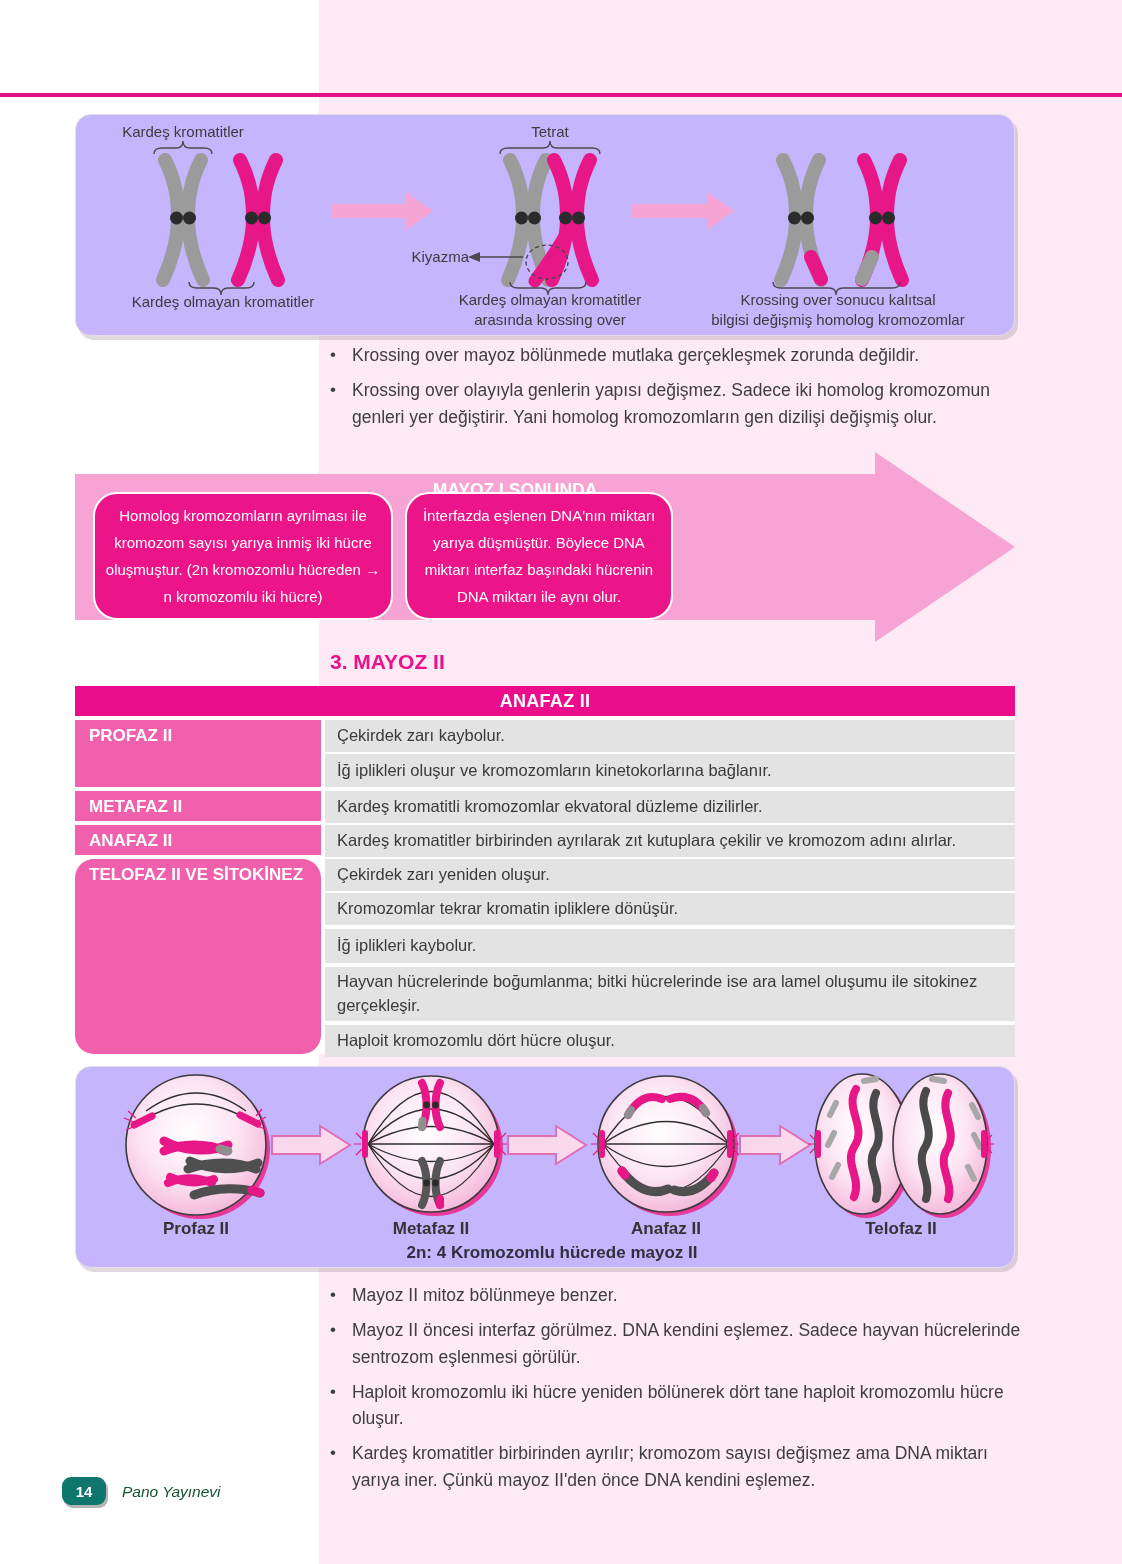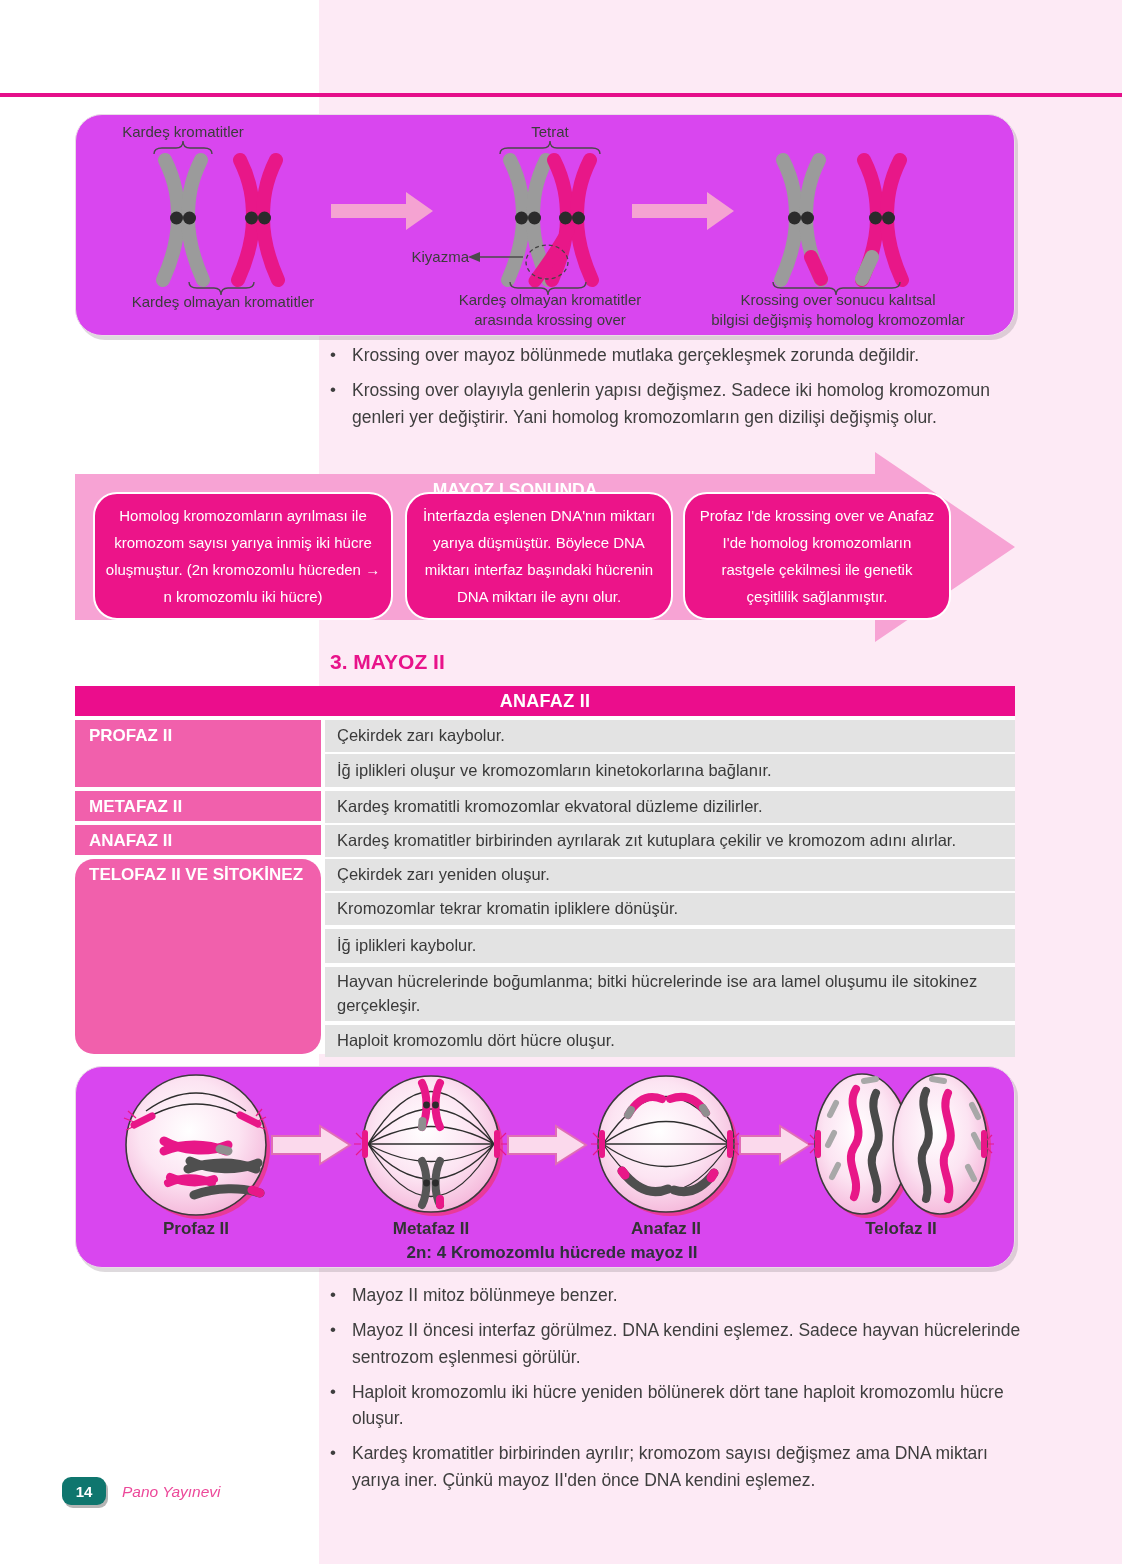--- a/index.html
+++ b/index.html
@@ -5,22 +5,22 @@
   * { margin:0; padding:0; box-sizing:border-box; }
   html,body { width:1122px; height:1564px; }
   body {
     position:relative; overflow:hidden; background:#ffffff;
     font-family:"Liberation Sans", sans-serif; color:#3a3a3a;
   }
   .pink-col { position:absolute; left:319px; top:0; width:803px; height:1564px; background:#fdeaf5; }
   .top-rule { position:absolute; left:0; top:93px; width:1122px; height:4px; background:#e50f8a; }
 
   .panel {
-    position:absolute; background:#d946ef; border:1px solid #e9dce6;
-    border-radius:27px; box-shadow:3px 4px 0 rgba(160,150,158,0.35);
+    position:absolute; background:#c4b5fd; border:1px solid #e9dce6;
+    border-radius:16px; box-shadow:3px 4px 0 rgba(160,150,158,0.35);
   }
   #panel-fig1 { left:75px; top:114px; width:940px; height:222px; }
   #panel-fig2 { left:75px; top:1066px; width:940px; height:202px; }
   #panel-fig1 svg, .fig2-svg { position:absolute; left:0; top:0; }
 
   .ft { font-size:15px; fill:#3c3c3c; }
   .brace { fill:none; stroke:#4a4a4a; stroke-width:1.4; }
 
   .bullets { position:absolute; left:330px; width:694px; }
   #bullets-top { top:342px; }
@@ -68,21 +68,21 @@
   .stage-label { position:absolute; top:152px; width:160px; text-align:center; font-weight:bold; font-size:17px; color:#333; }
   .fig2-caption { position:absolute; left:176px; top:176px; width:600px; text-align:center; font-weight:bold; font-size:17px; color:#30303c; }
 
   
   #page-badge {
     position:absolute; left:62px; top:1477px; width:44px; height:28px;
     background:#0f766e; border-radius:9px; color:#fff; font-weight:bold; font-size:15px;
     display:flex; align-items:center; justify-content:center;
     box-shadow:2px 3px 0 rgba(120,120,120,0.55);
   }
-  #publisher { position:absolute; left:122px; top:1483px; font-style:italic; font-size:15.5px; color:#ec4899; }
+  #publisher { position:absolute; left:122px; top:1483px; font-style:italic; font-size:15.5px; color:#14532d; }
 </style>
 </head>
 <body>
 
 <div class="pink-col"></div>
 <div class="top-rule"></div>
 
 <div class="panel" id="panel-fig1">
   <svg width="940" height="222" viewBox="0 0 940 222">
     <defs>
@@ -151,23 +151,20 @@
 <div id="banner">
   <svg width="945" height="200" viewBox="0 0 945 200">
     <path d="M0,22 L800,22 L800,0 L940,95 L800,190 L800,168 L0,168 Z" fill="#f7a3d4"></path>
     <text x="440" y="44" text-anchor="middle" font-size="17.5" font-weight="bold" fill="#ffffff">MAYOZ I SONUNDA</text>
   </svg>
   <div class="banner-box" id="banner-box-1">
       <span>Homolog kromozomların ayrılması ile kromozom sayısı yarıya inmiş iki hücre oluşmuştur. (2n kromozomlu hücreden → n kromozomlu iki hücre)</span>
     </div>
   <div class="banner-box" id="banner-box-2">
       <span>İnterfazda eşlenen DNA'nın miktarı yarıya düşmüştür. Böylece DNA miktarı interfaz başındaki hücrenin DNA miktarı ile aynı olur.</span>
-    </div>
-  <div class="banner-box" id="banner-box-3">
-      <span>Profaz I'de krossing over ve Anafaz I'de homolog kromozomların rastgele çekilmesi ile genetik çeşitlilik sağlanmıştır.</span>
     </div>
 </div>
 
 <div class="section-heading">3. MAYOZ II</div>
 
 <div id="mayoz2-table">
   <div class="t-header">ANAFAZ II</div>
 
   <div class="t-phase" style="grid-row:2/4;">PROFAZ II</div>
   <div class="t-desc" style="grid-row:2;">Çekirdek zarı kaybolur.</div>

